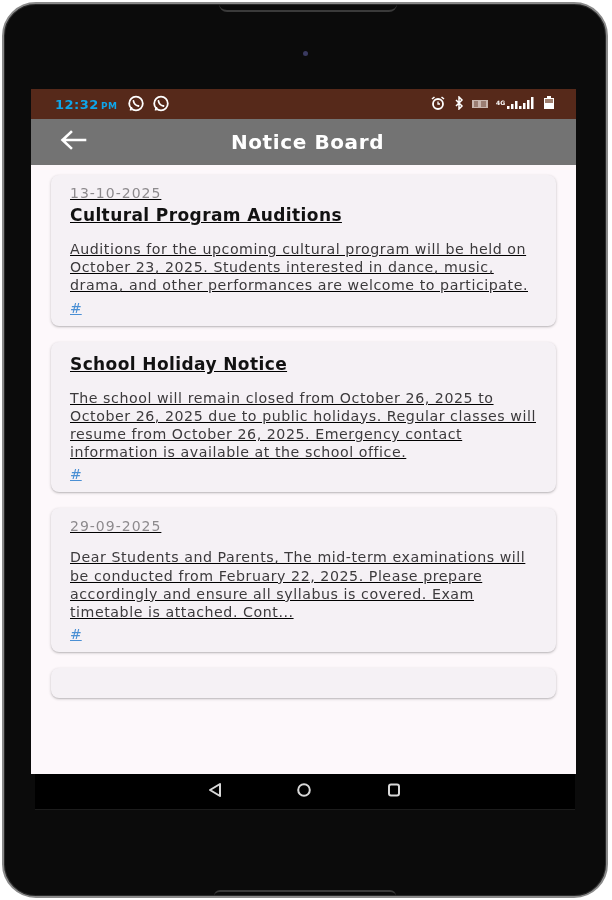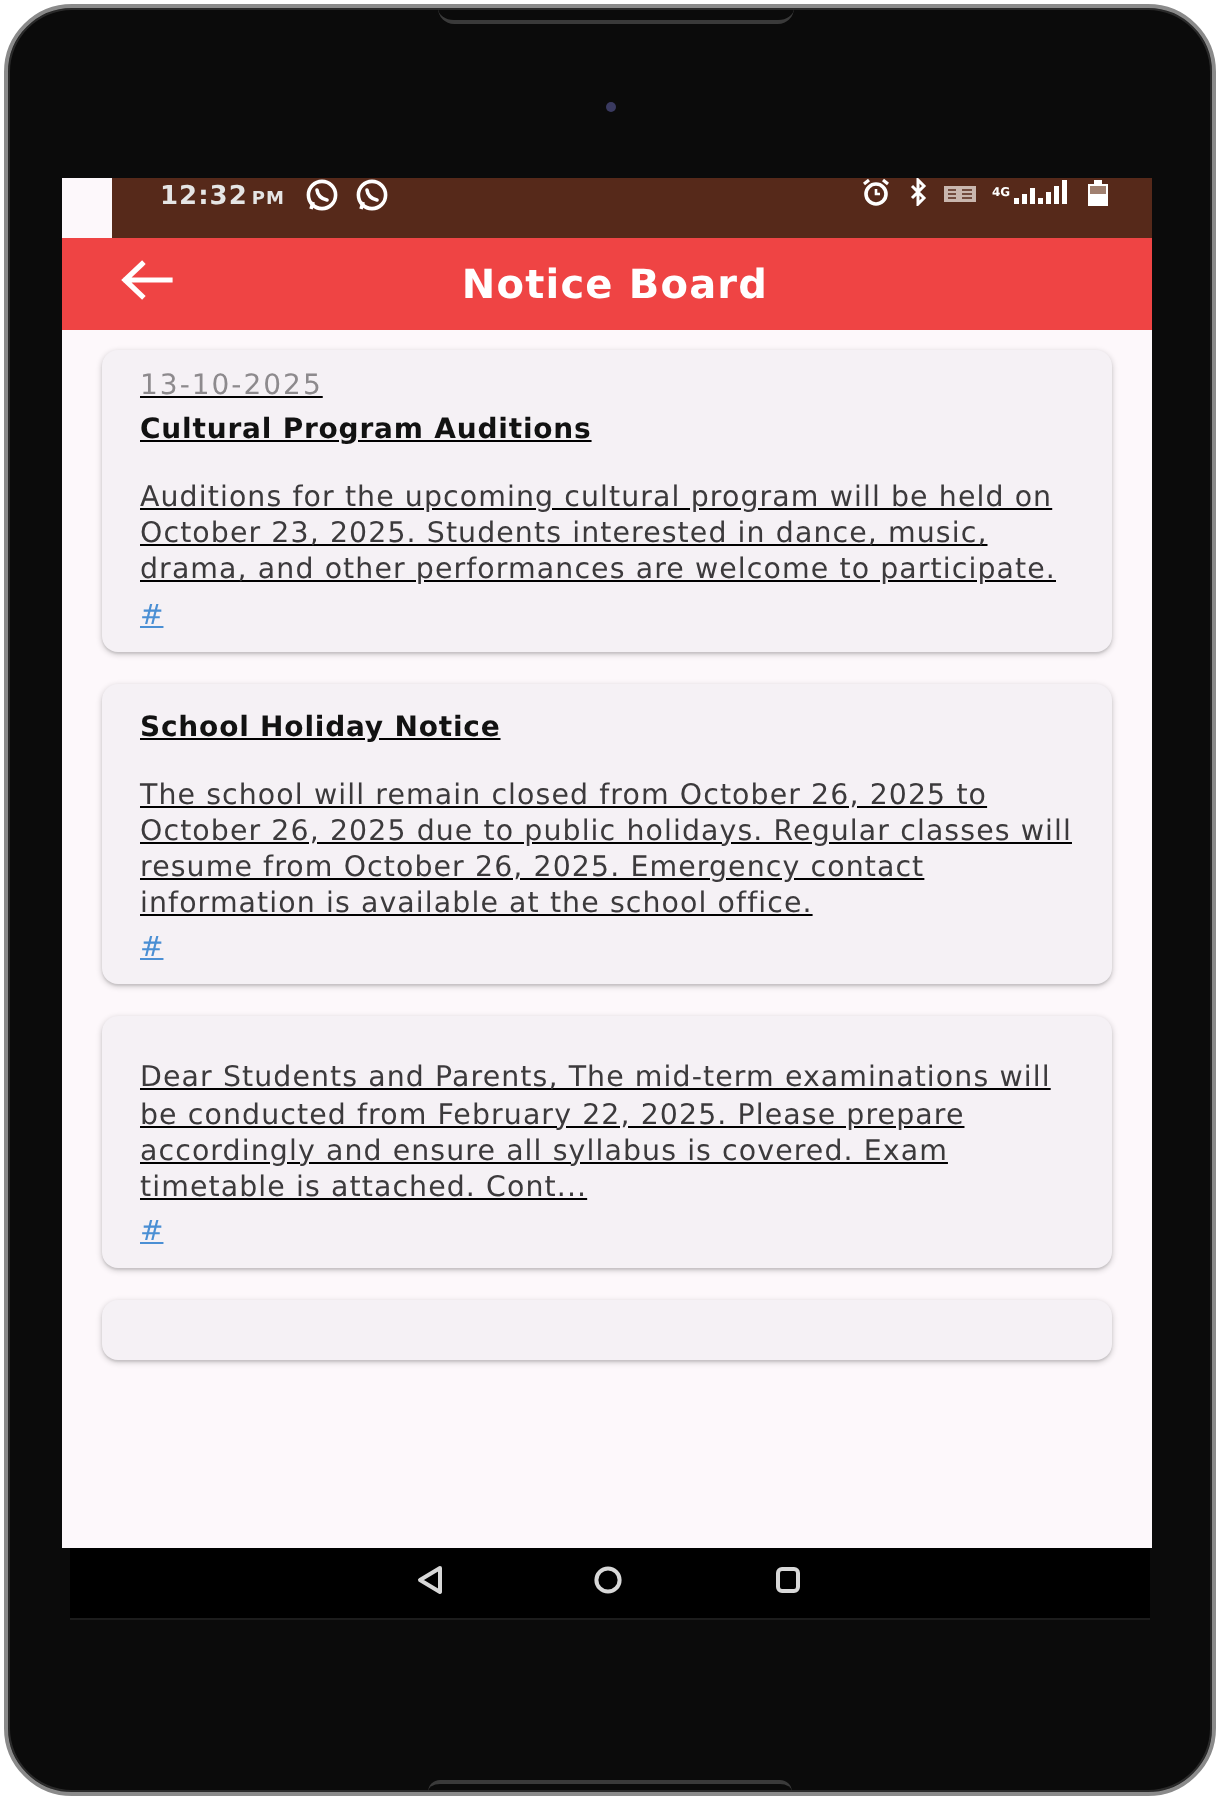--- a/index.html
+++ b/index.html
@@ -24,52 +24,52 @@
     position: absolute; left: 299px; top: 47px; width: 5px; height: 5px;
     border-radius: 50%; background: #3a3a60;
   }
 
   .screen {
     position: absolute; left: 31px; top: 89px; width: 545px; height: 685px;
     background: #fdf8fb; overflow: hidden;
   }
 
   .status-bar {
-    height: 30px; background: #56291a; color: #e5e5e5;
-    display: flex; align-items: flex-start; padding: 0 22px 0 24px;
-    font-size: 13px; font-weight: bold; margin-left: 25px;
+    height: 30px; background: #56291a; color: #0ea5e9;
+    display: flex; align-items: center; padding: 0 22px 0 24px;
+    font-size: 13px; font-weight: bold;
   }
   .status-time { letter-spacing: 0.5px; }
   .status-time small { font-size: 9px; font-weight: bold; margin-left: 2px; }
   .status-left { display: flex; align-items: center; }
   .wa-icon { margin-left: 10px; display: inline-flex; }
   .status-right { margin-left: auto; display: flex; align-items: center; gap: 8px; }
 
   .app-bar {
-    height: 46px; background: #ef4444; color: #ffffff;
+    height: 46px; background: #737373; color: #ffffff;
     display: flex; align-items: center; position: relative;
   }
   .back-btn {
     position: absolute; left: 26px; top: 10px; width: 32px; height: 26px;
     display: flex; align-items: center; justify-content: center; cursor: pointer;
   }
   .app-title {
     width: 100%; text-align: center; font-size: 20px; font-weight: bold;
     letter-spacing: 0.6px; padding-left: 8px;
   }
 
   .list { padding: 10px 20px 0 20px; }
   .card {
     background: #f5f1f5; border-radius: 8px; margin-bottom: 16px;
     box-shadow: 0 1px 3px rgba(0,0,0,0.22), 0 1px 1px rgba(0,0,0,0.08);
     padding: 9px 18px 9px 19px;
     text-decoration: underline;
   }
   .card-date { color: #8d8a8d; font-size: 14px; letter-spacing: 1px; line-height: 18px; }
-  .card-title { color: #121212; font-size: 14px; font-weight: bold; letter-spacing: 0.4px; line-height: 24px; margin-top: 1px; }
+  .card-title { color: #121212; font-size: 17px; font-weight: bold; letter-spacing: 0.4px; line-height: 24px; margin-top: 1px; }
   .card-body { color: #3c3a3c; font-size: 14.2px; letter-spacing: 0.55px; line-height: 18.2px; margin-top: 13px; }
   .card-link {
     display: inline-block; color: #4a8fd4; font-size: 14px; text-decoration: underline;
     margin-top: 4px; line-height: 18px; cursor: pointer;
   }
   .card.partial { height: 30px; margin-bottom: 0; }
 
   .nav-bar {
     position: absolute; left: 35px; top: 774px; width: 540px; height: 36px;
     background: #000000; display: flex; align-items: center; justify-content: center;
@@ -163,20 +163,21 @@
       <div class="card-title">Cultural Program Auditions</div>
       <div class="card-body">Auditions for the upcoming cultural program will be held on October 23, 2025. Students interested in dance, music, drama, and other performances are welcome to participate.</div>
       <a class="card-link">#</a>
     </div>
     <div class="card">
       <div class="card-title">School Holiday Notice</div>
       <div class="card-body">The school will remain closed from October 26, 2025 to October 26, 2025 due to public holidays. Regular classes will resume from October 26, 2025. Emergency contact information is available at the school office.</div>
       <a class="card-link">#</a>
     </div>
     <div class="card">
+      <div class="card-date">29-09-2025</div>
       <div class="card-body">Dear Students and Parents, The mid-term examinations will be conducted from February 22, 2025. Please prepare accordingly and ensure all syllabus is covered. Exam timetable is attached. Cont...</div>
       <a class="card-link">#</a>
     </div>
     <div class="card partial"></div>
   </div>
 </div>
 
 <div class="nav-bar">
   <div class="nav-btn" style="left:171px;">
     <span>

